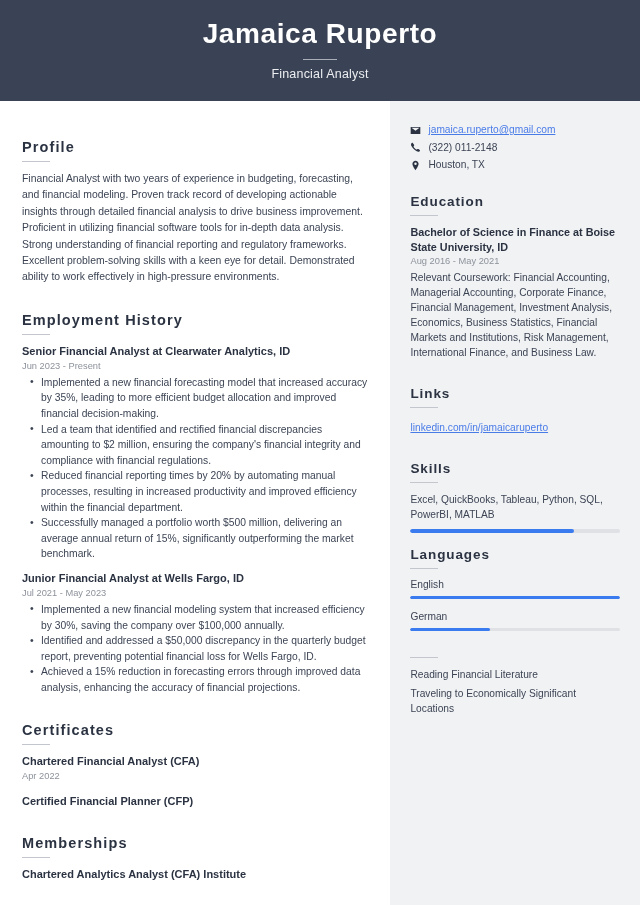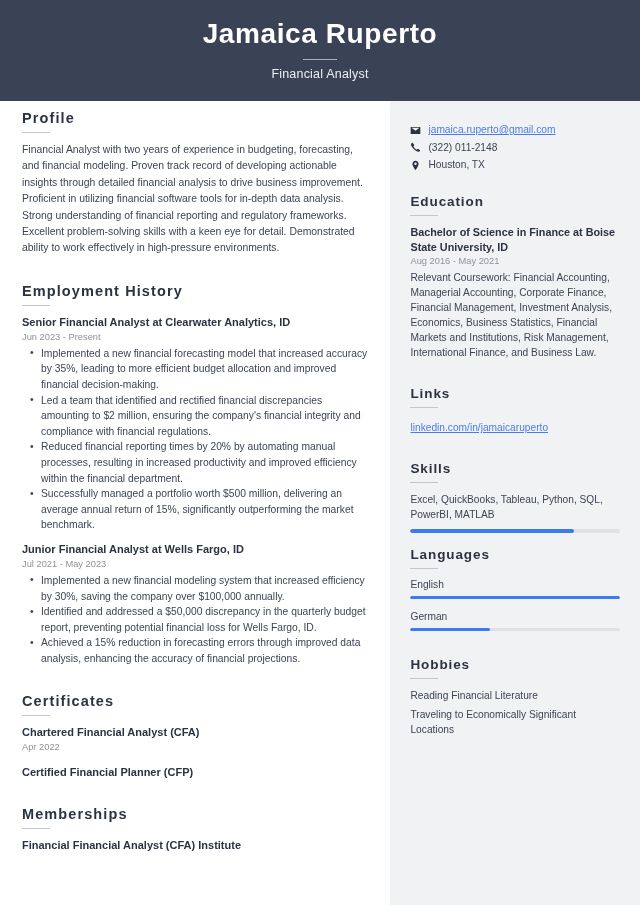--- a/index.html
+++ b/index.html
@@ -55,21 +55,21 @@
 
   
   .body-cols {
     display: flex;
     align-items: stretch;
     height: 804px;
   }
   .main-col {
     width: 416px;
     box-sizing: border-box;
-    padding: 9px 22px 0 22px;
+    padding: 38px 22px 0 22px;
     background: #ffffff;
   }
   .side-col {
     width: 265px;
     box-sizing: border-box;
     padding: 22px 20px 0 20px;
     background: #f1f2f4;
   }
 
   
@@ -310,21 +310,21 @@
         <div class="cert">
           <div class="cert-title">Certified Financial Planner (CFP)</div>
         </div>
       </div>
 
       <div class="spacer-lg"></div>
 
       <div class="sec">
         <div class="sec-head">Memberships</div>
         <div class="sec-rule"></div>
-        <div class="member-title">Financial Financial Analyst (CFA) Institute</div>
+        <div class="member-title">Chartered Analytics Analyst (CFA) Institute</div>
       </div>
 
     </div>
 
     <div class="side-col">
 
       <div class="contact-list">
 
         <div class="contact-row">
           <span class="contact-icon">
@@ -397,21 +397,20 @@
           <div class="lang-name">German</div>
           <div class="bar-track">
             <div class="bar-fill" id="lang1-bar" style="width: 38%;"></div>
           </div>
         </div>
       </div>
 
       <div class="spacer-lg"></div>
 
       <div class="sec">
-        <div class="sec-head side">Hobbies</div>
         <div class="sec-rule"></div>
         <p class="hobby">Reading Financial Literature</p>
         <p class="hobby">Traveling to Economically Significant Locations</p>
       </div>
 
     </div>
   </div>
 </div>
 
 </body></html>

